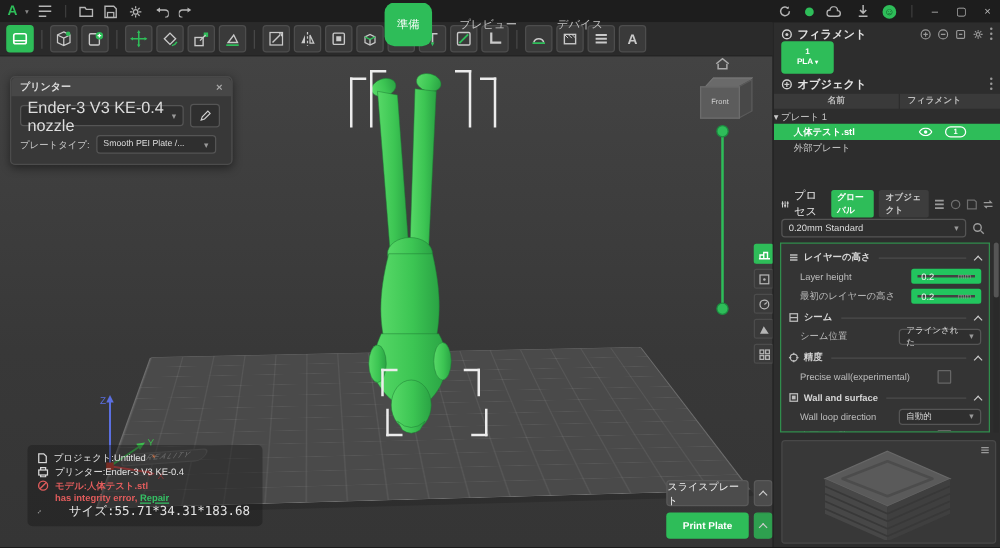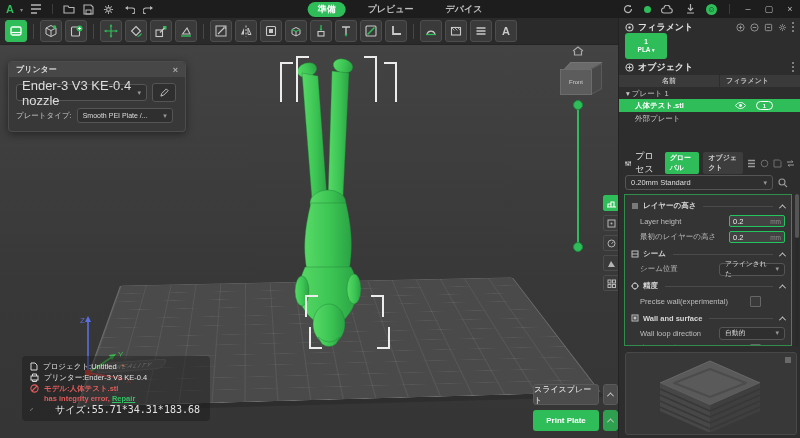--- a/index.html
+++ b/index.html
@@ -6,21 +6,21 @@
   #app{position:relative;width:800px;height:438px;background:#373737;overflow:hidden;
        font-family:"Liberation Sans",sans-serif;color:#ccc;-webkit-font-smoothing:antialiased;}
   
   .titlebar{position:absolute;left:0;top:0;width:800px;height:18px;background:#1d1d1d;display:flex;align-items:center;font-size:9px;z-index:40;}
   .tb-left{display:flex;align-items:center;gap:6px;padding-left:6px;}
   .logo{color:#2ebd59;font-weight:bold;font-size:11px;line-height:1;}
   .caret{font-size:6px;color:#888;}
   .tb-btn{width:14px;height:14px;display:flex;align-items:center;justify-content:center;color:#b5b5b5;}
   .tb-sep{width:1px;height:10px;background:#3c3c3c;margin:0 3px;}
   .tabs{position:absolute;left:50%;top:2px;transform:translateX(-50%);display:flex;gap:12px;align-items:center;}
-  .tab{font-size:9px;color:#c0c0c0;padding:1px 10px;border-radius:8px;font-weight:bold;}
+  .tab{font-size:9px;color:#c0c0c0;padding:11px 10px;border-radius:8px;font-weight:normal;}
   .tab.active{background:#2ebd59;color:#fff;}
   .tb-right{position:absolute;right:4px;top:0;height:18px;display:flex;align-items:center;gap:9px;}
   .winbtn{color:#bdbdbd;font-size:9px;width:12px;text-align:center;}
   .statusdot{width:7px;height:7px;border-radius:50%;background:#2ebd59;}
   .avatar{width:11px;height:11px;border-radius:50%;background:#2ebd59;color:#0c4b22;font-size:8px;line-height:11px;text-align:center;overflow:hidden;}
   
   .toolbar{position:absolute;left:0;top:18px;width:618px;height:27px;background:#2a2a2a;border-bottom:1px solid #242424;display:flex;align-items:center;gap:3px;padding-left:5px;box-sizing:border-box;z-index:30;}
   .tool{width:20px;height:20px;background:#3a3a3a;border:1px solid #4d4d4d;border-radius:3px;display:flex;align-items:center;justify-content:center;flex:none;}
   .tool.active{background:#2ebd59;border-color:#2ebd59;}
   .tdiv{width:1px;height:15px;background:#474747;margin:0 3px;flex:none;}
@@ -77,36 +77,36 @@
   .rpanel{position:absolute;left:618px;top:18px;width:182px;height:420px;background:#2d2d2d;border-left:1px solid #232323;box-sizing:border-box;z-index:20;}
   .sec-head{display:flex;align-items:center;gap:4px;padding:0 6px;font-size:9px;font-weight:bold;color:#e2e2e2;}
   .fil-head{height:18px;}
   .head-icons{margin-left:auto;display:flex;align-items:center;gap:5px;color:#9a9a9a;}
   .chip{position:absolute;left:6px;top:15px;width:42px;height:26px;background:#2ebd59;border-radius:3px;color:#fff;font-size:6.5px;display:flex;flex-direction:column;align-items:center;justify-content:center;line-height:8px;font-weight:bold;}
   .chip .mat::after{content:" ▾";font-size:5px;}
   .obj-head{position:absolute;left:0;top:42px;width:100%;height:14px;box-sizing:border-box;}
   .tblhead{position:absolute;left:0;top:57px;width:182px;height:12px;background:#3a3a3a;display:flex;font-size:7px;color:#bdbdbd;font-weight:bold;}
   .tblhead .c1{width:100px;text-align:center;border-right:1px solid #2d2d2d;line-height:12px;}
   .tblhead .c2{flex:1;text-align:left;padding-left:6px;line-height:12px;}
-  .grp-row{position:absolute;left:0;top:70px;width:182px;height:11px;font-size:7.5px;color:#c8c8c8;padding-left:7px;box-sizing:border-box;line-height:11px;}
+  .grp-row{position:absolute;left:0;top:70px;width:182px;height:11px;font-size:7.5px;color:#c8c8c8;box-sizing:border-box;line-height:11px;}
   .obj-row{position:absolute;left:0;width:182px;height:13px;font-size:7.5px;display:flex;align-items:center;padding-left:16px;box-sizing:border-box;color:#c8c8c8;}
   .obj-row.sel{background:#2ebd59;color:#fff;font-weight:bold;}
   .badge{width:17px;height:9px;border:1px solid #fff;border-radius:5px;font-size:6px;line-height:9px;text-align:center;color:#fff;box-sizing:border-box;}
   .proc-head{position:absolute;left:0;top:137px;width:182px;height:16px;box-sizing:border-box;display:flex;align-items:center;gap:4px;padding:0 6px;}
   .proc-title{font-size:9px;font-weight:normal;color:#e8e8e8;}
   .ptab{font-size:7px;padding:1px 5px;border-radius:2px;color:#ccc;background:#3d3d3d;font-weight:bold;}
   .ptab.active{background:#2ebd59;color:#fff;}
   .preset-row{position:absolute;left:6px;top:157px;width:170px;display:flex;align-items:center;gap:5px;}
   .preset{width:148px;height:15px;font-size:7.5px;}
   .settings{position:absolute;left:5px;top:176px;width:168px;height:152px;background:#343434;border:1px solid rgba(46,189,89,.65);overflow:hidden;padding:2px 6px;box-sizing:border-box;}
   .s-hd{display:flex;align-items:center;gap:4px;height:14px;margin-top:2px;font-size:7.5px;color:#d6d6d6;font-weight:bold;}
   .s-hd .rule{flex:1;border-top:1px solid #4b4b4b;margin:0 3px;}
   .prow{display:flex;align-items:center;height:16px;padding-left:9px;font-size:7.5px;color:#bdbdbd;}
   .prow .lbl{flex:1;white-space:nowrap;overflow:hidden;}
-  .vbox{width:56px;height:12px;background:#424242;border:1px solid #22c55e;border-radius:2px;display:flex;align-items:center;padding:0 3px;box-sizing:border-box;font-size:7.5px;color:#eee;}
+  .vbox{width:56px;height:12px;background:#424242;border:5px solid #22c55e;border-radius:2px;display:flex;align-items:center;padding:0 3px;box-sizing:border-box;font-size:7.5px;color:#eee;}
   .vbox .unit{margin-left:auto;color:#8b8b8b;font-size:6.5px;}
   .sbox{width:66px;height:13px;font-size:6.8px;}
   .cbx{width:9px;height:9px;border:1px solid #666;border-radius:1px;background:#3a3a3a;margin-right:24px;}
   .panel-scroll{position:absolute;right:1px;top:176px;width:4px;height:152px;background:#2a2a2a;}
   .panel-scroll .thumb{width:4px;height:44px;background:#555;border-radius:2px;}
   .preview{position:absolute;left:6px;top:334px;width:170px;height:81px;background:#383838;border:1px solid #484848;border-radius:3px;}
   .preview .pv-icn{position:absolute;right:4px;top:3px;}
   .kebab{width:2px;height:2px;background:#9a9a9a;border-radius:50%;box-shadow:0 4px 0 #9a9a9a,0 -4px 0 #9a9a9a;}
   .mono{font-family:"DejaVu Sans Mono",monospace;}
 </style>

